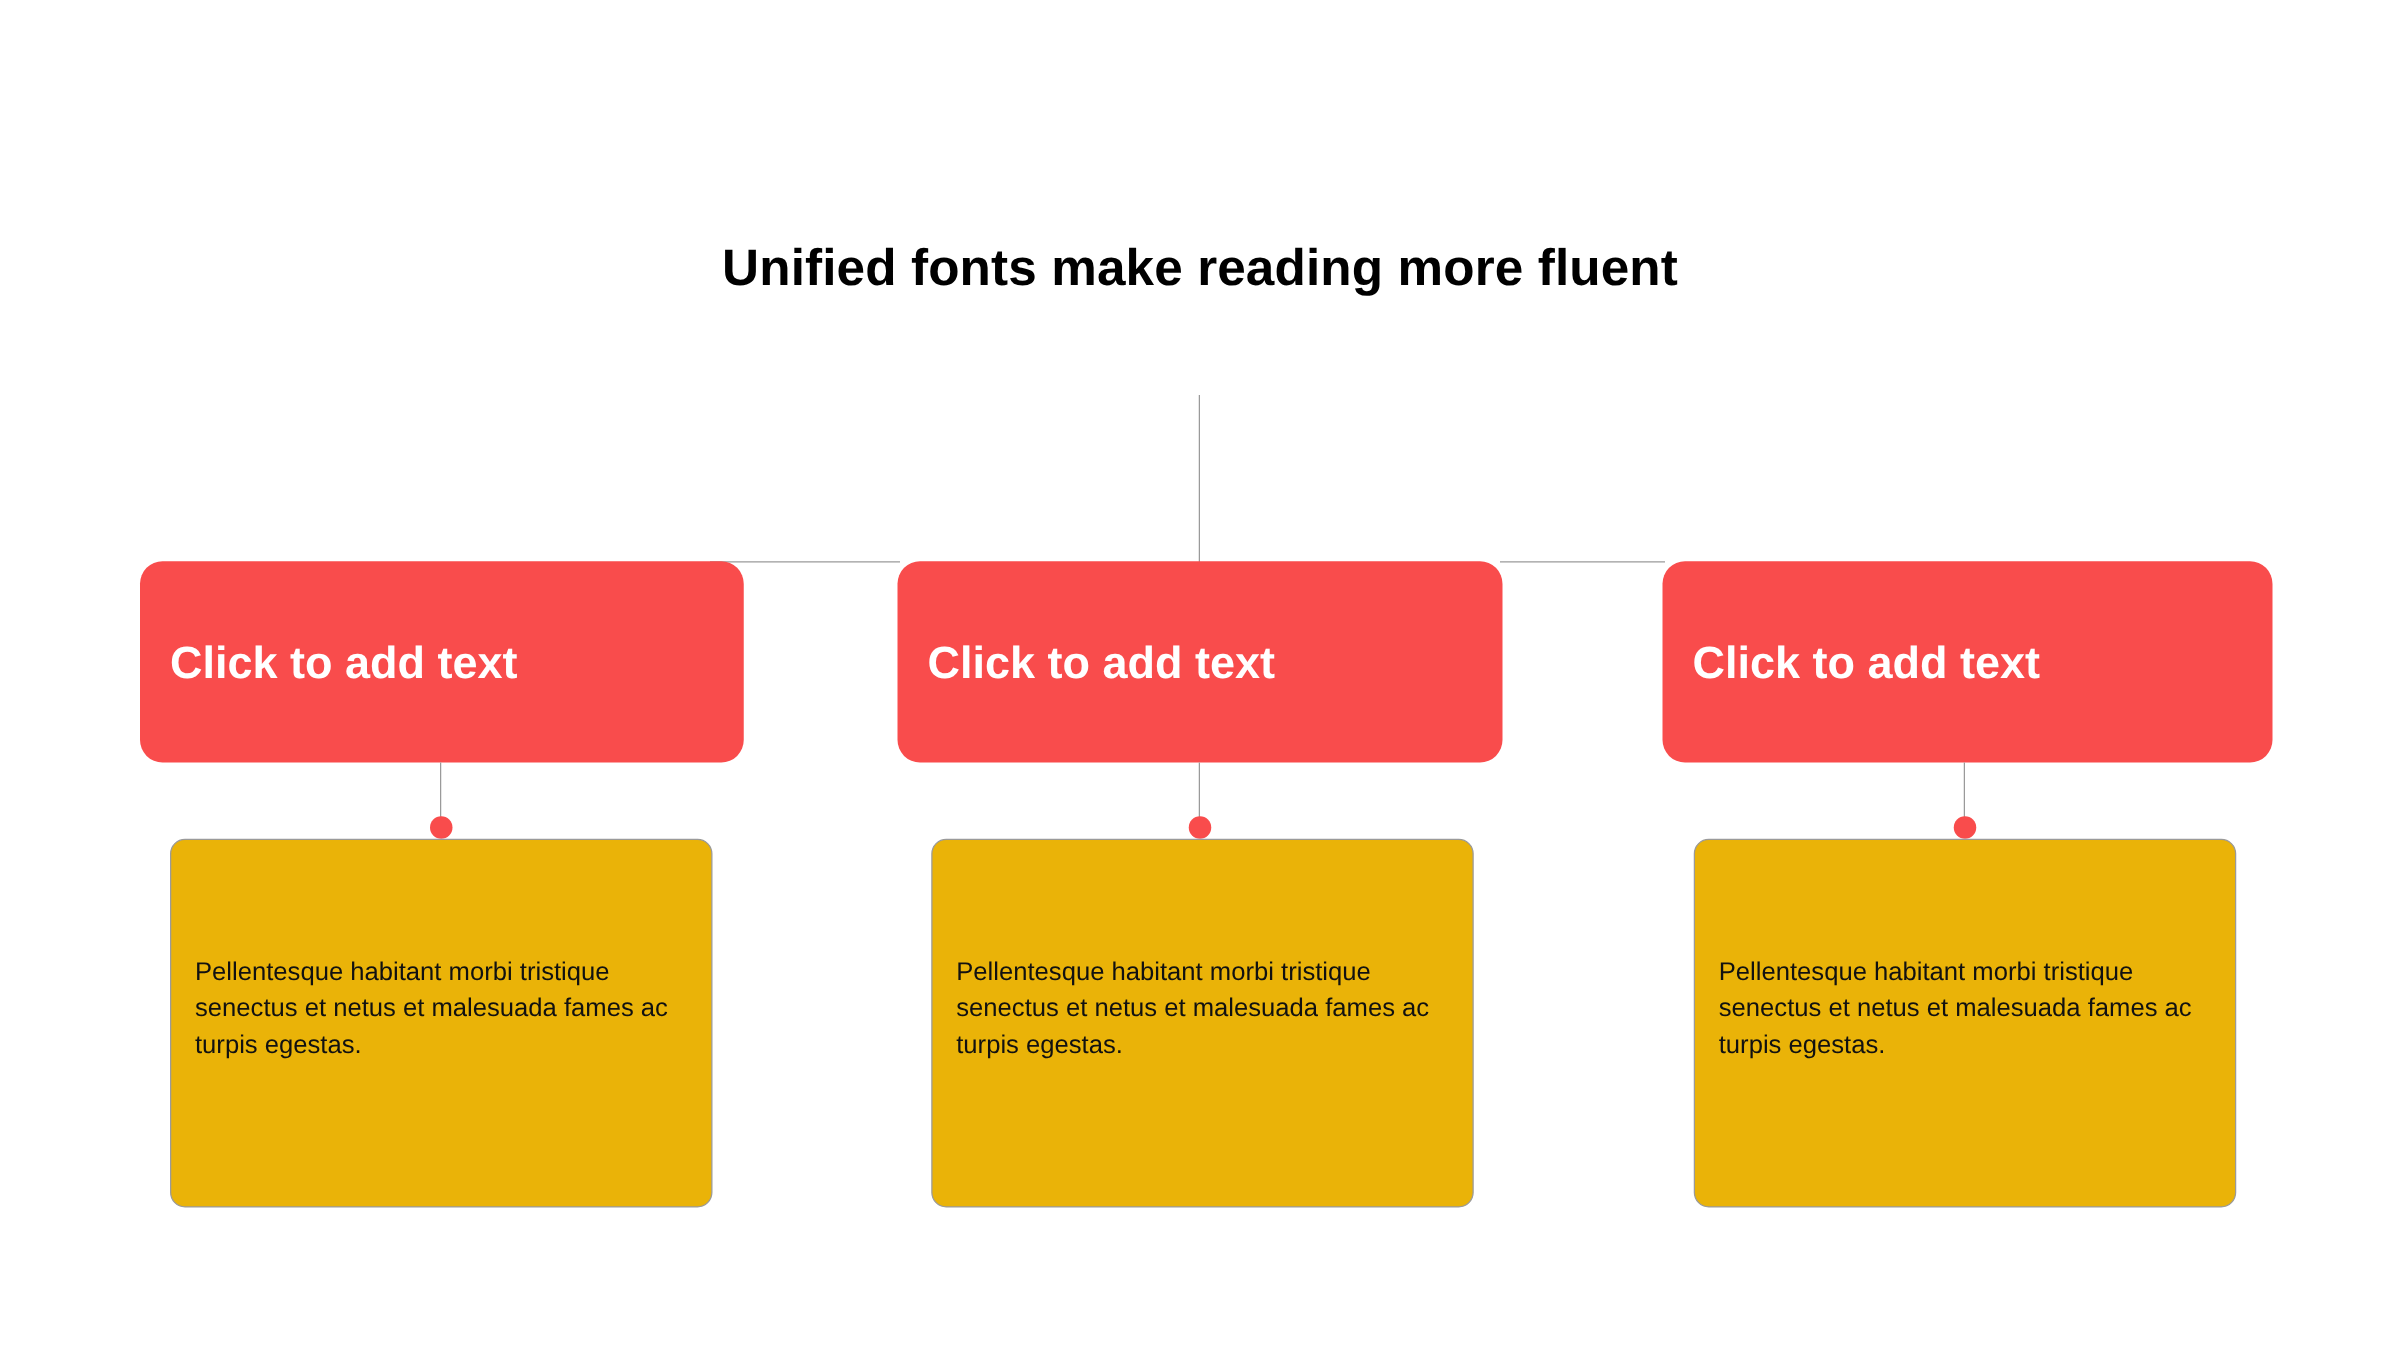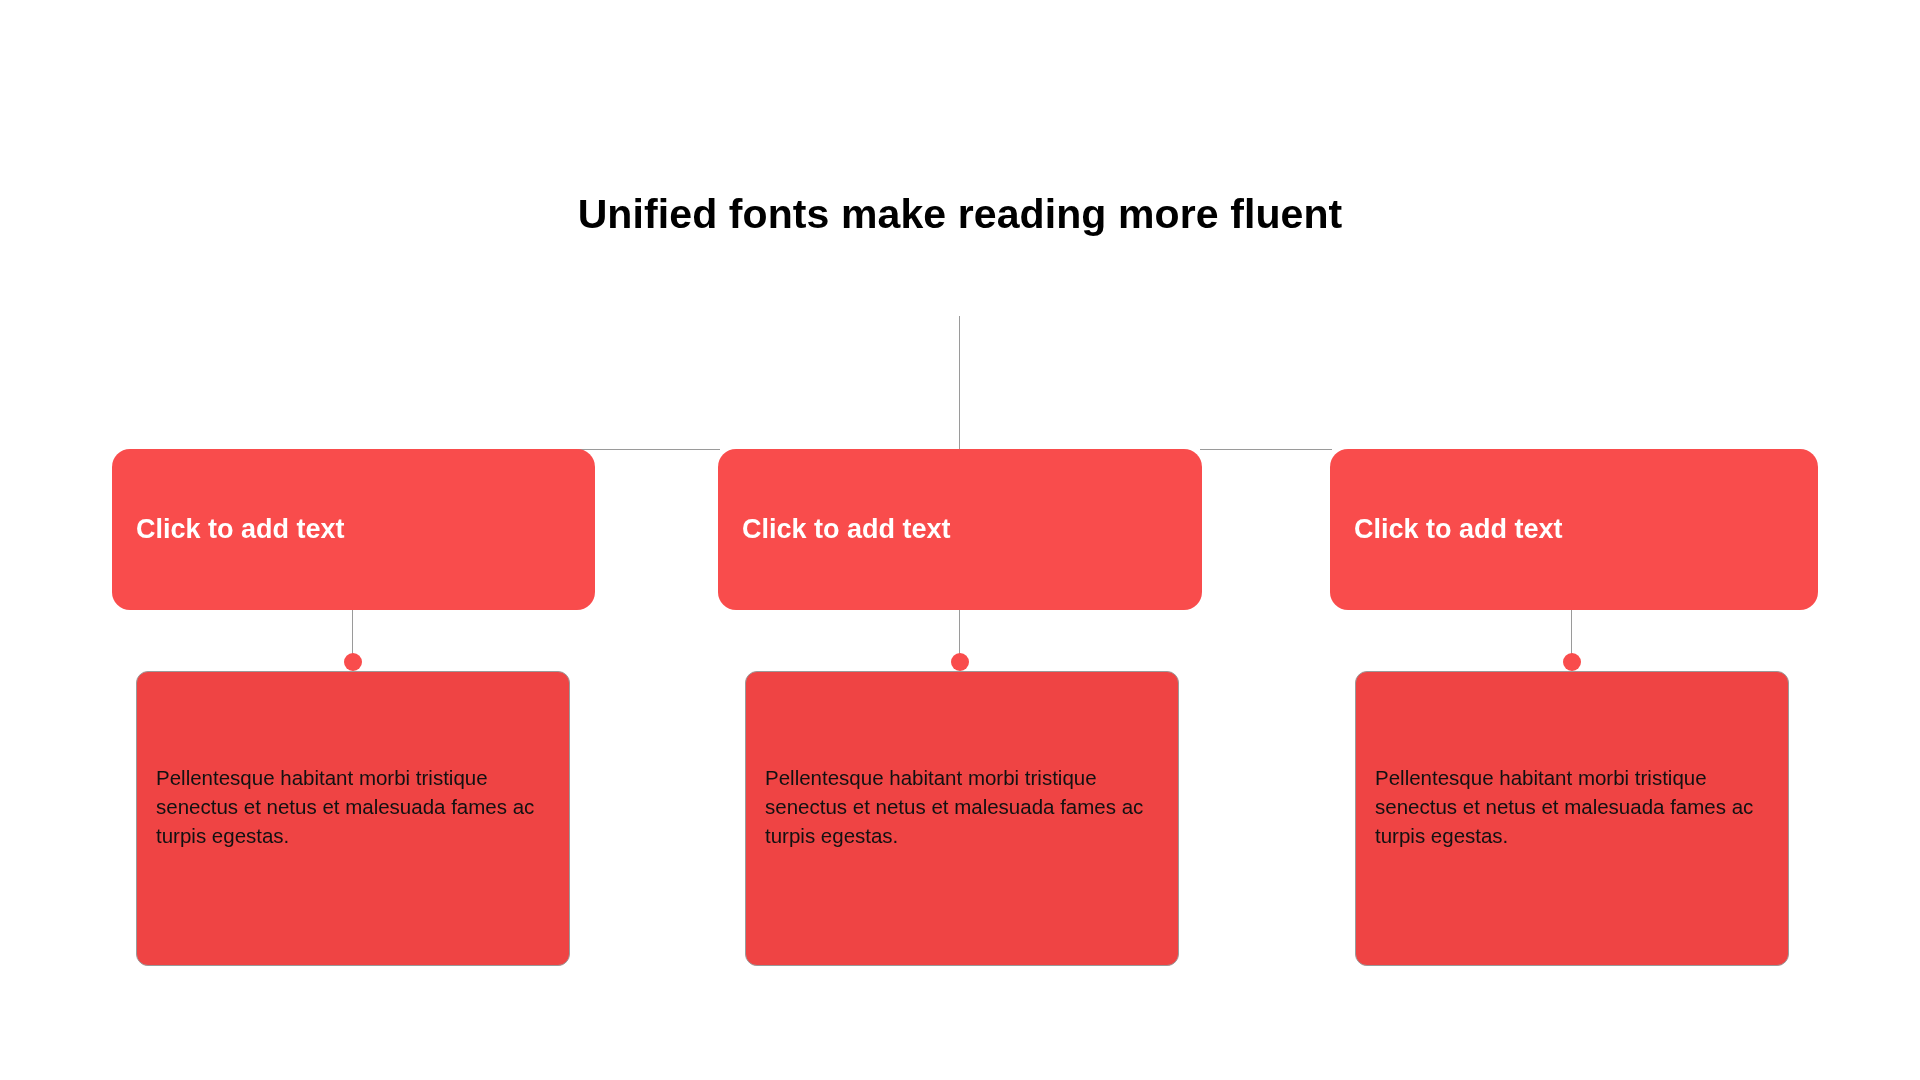--- a/index.html
+++ b/index.html
@@ -80,33 +80,33 @@
     top: 437px;
     height: 161px;
     background: #f94c4c;
     border-radius: 18px;
     box-sizing: border-box;
     display: flex;
     align-items: center;
   }
   .red-card .card-label {
     color: #ffffff;
-    font-size: 27px;
+    font-size: 36px;
     font-weight: bold;
     padding-left: 24px;
     line-height: 1.2;
     white-space: nowrap;
   }
 
   
   .body-card {
     position: absolute;
     top: 659px;
     height: 295px;
-    background: #ef4444;
+    background: #eab308;
     border: 1.3px solid #9a9a9a;
     border-radius: 12px;
     box-sizing: border-box;
   }
   .body-card .body-text {
     position: absolute;
     left: 19px;
     top: 91px;
     width: 400px;
     font-size: 20.5px;

